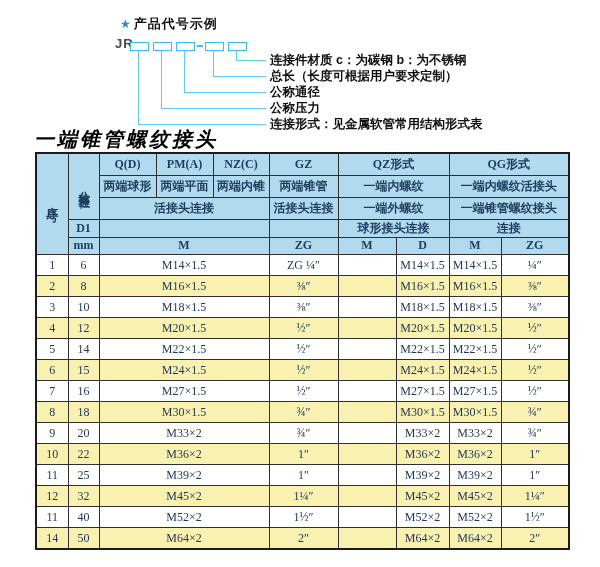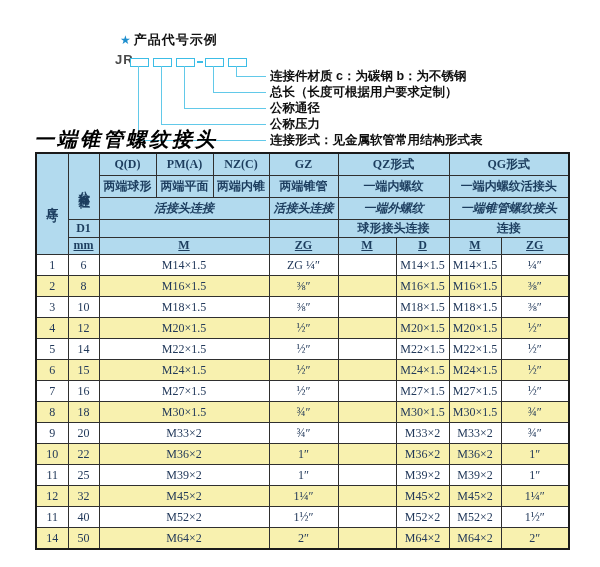--- a/index.html
+++ b/index.html
@@ -1,20 +1,20 @@
 <!DOCTYPE html>
 <html><head>
 <meta charset="utf-8">
 <style>
   html,body{margin:0;padding:0;background:#ffffff;}
   .page{position:relative;width:600px;height:567px;background:#fff;overflow:hidden;
         font-family:"Liberation Serif","DejaVu Serif",serif;}
 
   
-  .diagram{position:absolute;left:0;top:0;width:600px;height:150px;margin-top:16px;}
+  .diagram{position:absolute;left:0;top:0;width:600px;height:150px;}
   .diagram-title{position:absolute;left:120px;top:15px;font:bold 13px "Liberation Sans","DejaVu Sans",sans-serif;color:#111;letter-spacing:1px;}
   .star{color:#1f8fce;margin-right:2px;font-size:12px;}
   .jr{position:absolute;left:115px;top:36px;font:bold 13px "Liberation Sans","DejaVu Sans",sans-serif;color:#4a4a4a;letter-spacing:1px;}
   .code-box{position:absolute;top:42px;width:17px;height:7px;border:1px solid #3cbde6;background:#fff;}
   .code-dash{position:absolute;left:197px;top:45px;width:6px;height:2px;background:#3cbde6;}
   .conn{position:absolute;border-left:1px solid #62c9e9;border-bottom:1px solid #62c9e9;}
   .dlabel{position:absolute;left:270px;height:16px;line-height:16px;
           font:bold 12.5px "Liberation Sans","DejaVu Sans",sans-serif;color:#101010;white-space:nowrap;}
 
   
@@ -23,23 +23,23 @@
              color:#000;letter-spacing:3px;}
 
   
   table.ref{position:absolute;left:35px;top:152px;width:533px;border-collapse:collapse;
             table-layout:fixed;border:2px solid #1b1b1b;
             font-family:"Liberation Serif","DejaVu Serif",serif;}
   table.ref th,table.ref td{border:1px solid #2f2f2f;padding:0;text-align:center;vertical-align:middle;overflow:hidden;}
   thead th{background:#b2daee;color:#1c3d5e;font-weight:bold;font-size:12px;line-height:1.15;}
   thead tr.r1 th{height:21px;margin-top:24px;}
   thead tr.r2 th{height:21px;text-align:center;}
-  thead tr.r3 th{height:21px;font-style:italic;}
+  thead tr.r3 th{height:21px;}
   thead tr.r4 th{height:17px;}
-  thead tr.r5 th{height:16px;text-decoration:underline;}
+  thead tr.r5 th{height:16px;}
   .vert{writing-mode:vertical-lr;text-orientation:upright;display:inline-block;
         letter-spacing:5px;font-size:12px;line-height:1;}
   .vert.small{letter-spacing:2px;font-size:11.5px;}
   tbody td{height:20px;line-height:20px;font-size:12px;color:#22395a;background:#ffffff;}
   tbody tr.alt td{background:#f8f1af;}
 </style>
 </head>
 <body>
 
 <div class="page">

